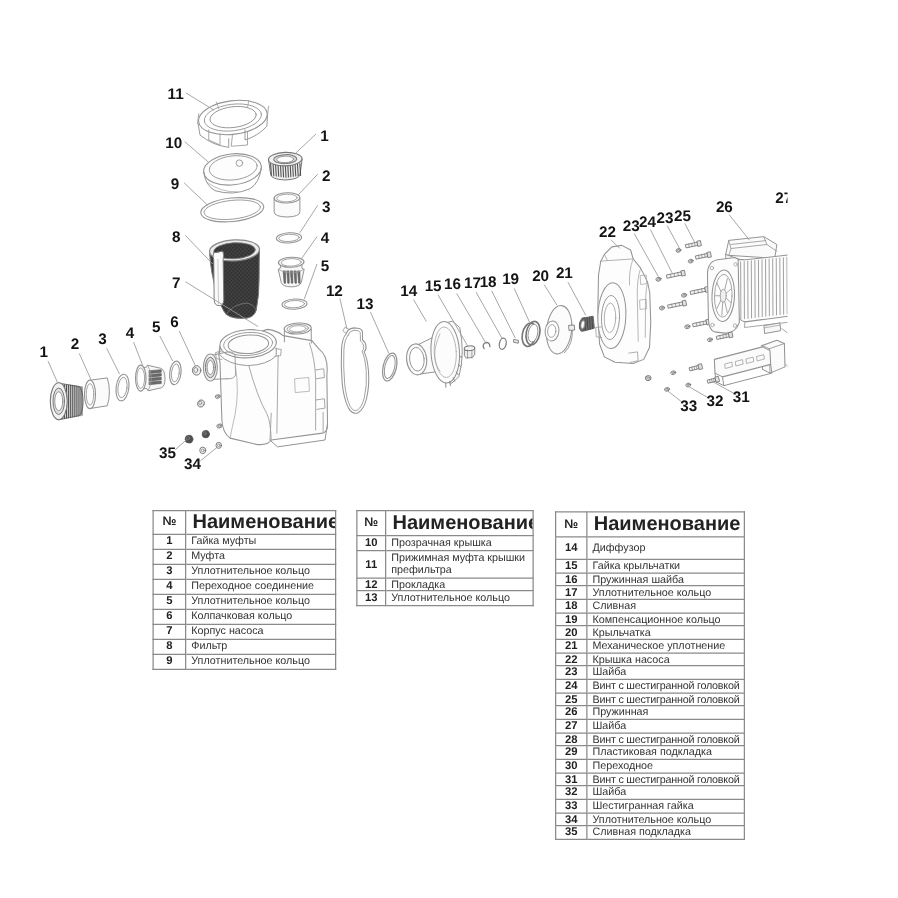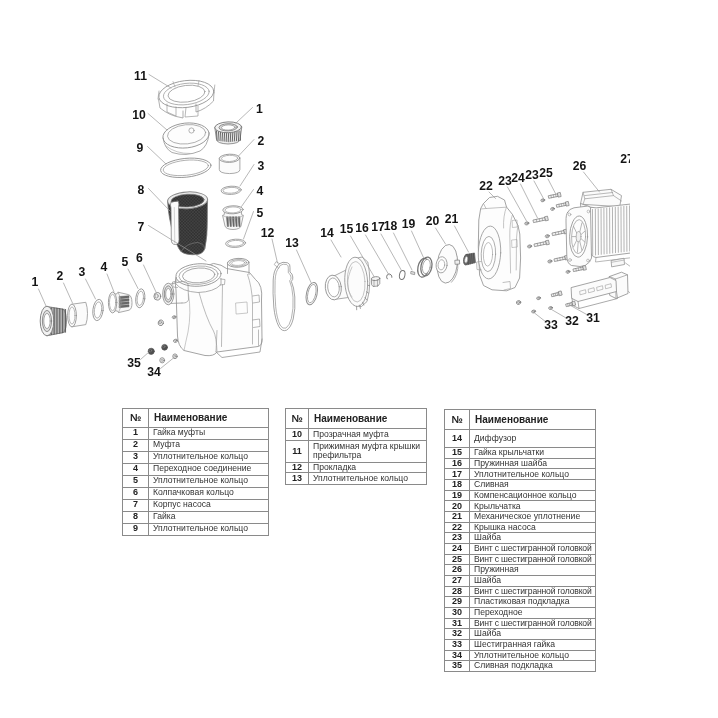--- a/index.html
+++ b/index.html
@@ -4,21 +4,21 @@
 <style>
 html,body{margin:0;padding:0;background:#fff;}
 #page{position:relative;width:630px;height:718px;background:#fff;font-family:"Liberation Sans",sans-serif;overflow:hidden;}
 .tbl{position:absolute;border-collapse:collapse;table-layout:fixed;}
 .tbl td{border:1px solid #8a8a8a;color:#1f1f1f;overflow:hidden;vertical-align:middle;padding:0;line-height:9.4px;}
 .tbl td.num{text-align:center;font-weight:bold;font-size:9px;color:#222;}
 .tbl td.nm{font-size:8.6px;font-weight:normal;padding-left:4px;color:#333;white-space:nowrap;}
 .tbl td.tight{letter-spacing:-0.18px;margin-left:45px;}
 .tbl td.wrap{white-space:normal;line-height:1.12;}
 .tbl td.hd1{text-align:center;font-weight:bold;font-size:10px;color:#222;}
-.tbl td.hd2{font-weight:bold;font-size:10px;padding-left:5px;color:#222;}
+.tbl td.hd2{font-weight:bold;font-size:16px;padding-left:5px;color:#222;}
 </style>
 </head>
 <body>
 <div id="page">
 <svg id="diagram" width="718" height="718" viewBox="0 0 718 718" style="position:absolute;left:0;top:0" fill="none" stroke-linecap="round" stroke-linejoin="round">
 
 <g>
         <path d="M158.5 99 L160 108 Q170 116 181 117.5 L183 118 L183 111" stroke="#9a9a9a" stroke-width="0.8" fill="none"></path>
         <path d="M214 92 L213.5 101 Q206 109 196 112 L196 104" stroke="#9a9a9a" stroke-width="0.8" fill="none"></path>
         <ellipse cx="186.3" cy="94" rx="27.6" ry="13.4" stroke="#949494" stroke-width="0.85" fill="none" transform="rotate(-7 186.3 94)"></ellipse>
@@ -562,42 +562,42 @@
 <tr style="height:12px">
           <td class="num">6</td>
           <td class="nm">Колпачковая кольцо</td>
         </tr>
 <tr style="height:12px">
           <td class="num">7</td>
           <td class="nm">Корпус насоса</td>
         </tr>
 <tr style="height:12px">
           <td class="num">8</td>
-          <td class="nm">Гайка</td>
+          <td class="nm">Фильтр</td>
         </tr>
 <tr style="height:12px">
           <td class="num">9</td>
           <td class="nm">Уплотнительное кольцо</td>
         </tr>
 </tbody>
     </table>
 
 <table class="tbl" style="left:285px;top:408px;width:141px;">
 <colgroup>
         <col style="width:23px">
         <col style="width:118px">
       </colgroup>
 <tbody>
         <tr style="height:19.7px">
           <td class="hd1">№</td>
           <td class="hd2">Наименование</td>
         </tr>
 <tr style="height:12.7px">
           <td class="num">10</td>
-          <td class="nm">Прозрачная муфта</td>
+          <td class="nm">Прозрачная крышка</td>
         </tr>
 <tr style="height:21.2px">
           <td class="num">11</td>
           <td class="nm wrap">Прижимная муфта крышки префильтра</td>
         </tr>
 <tr style="height:10.6px">
           <td class="num">12</td>
           <td class="nm">Прокладка</td>
         </tr>
 <tr style="height:12px">

